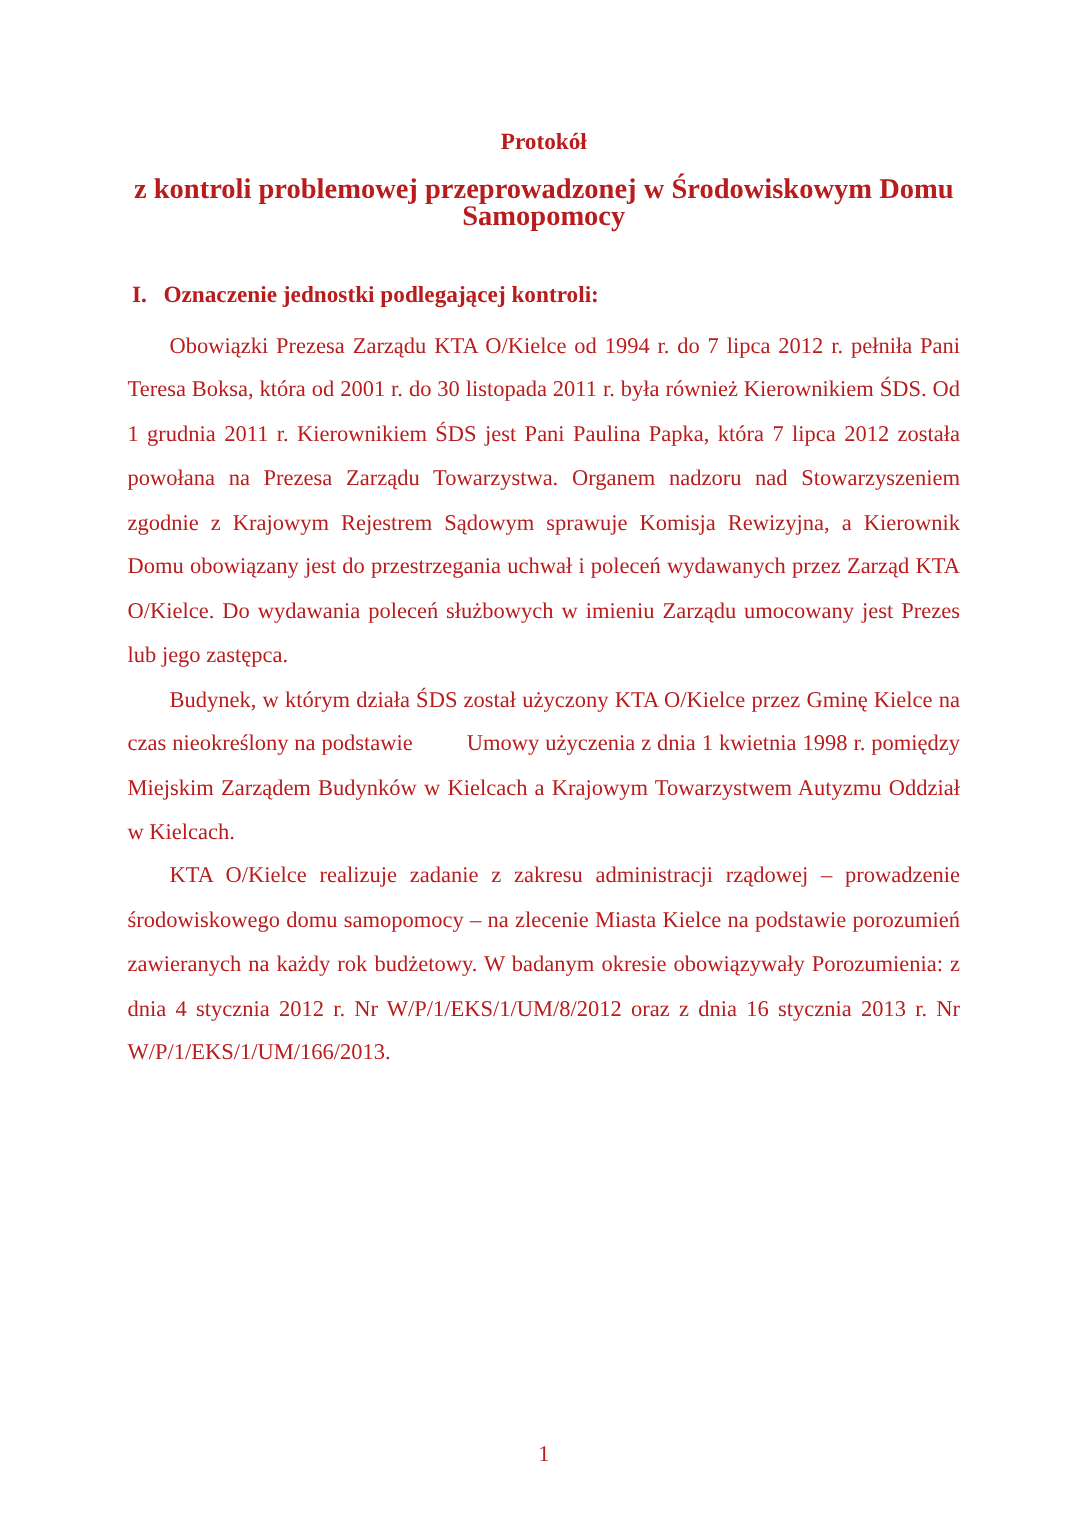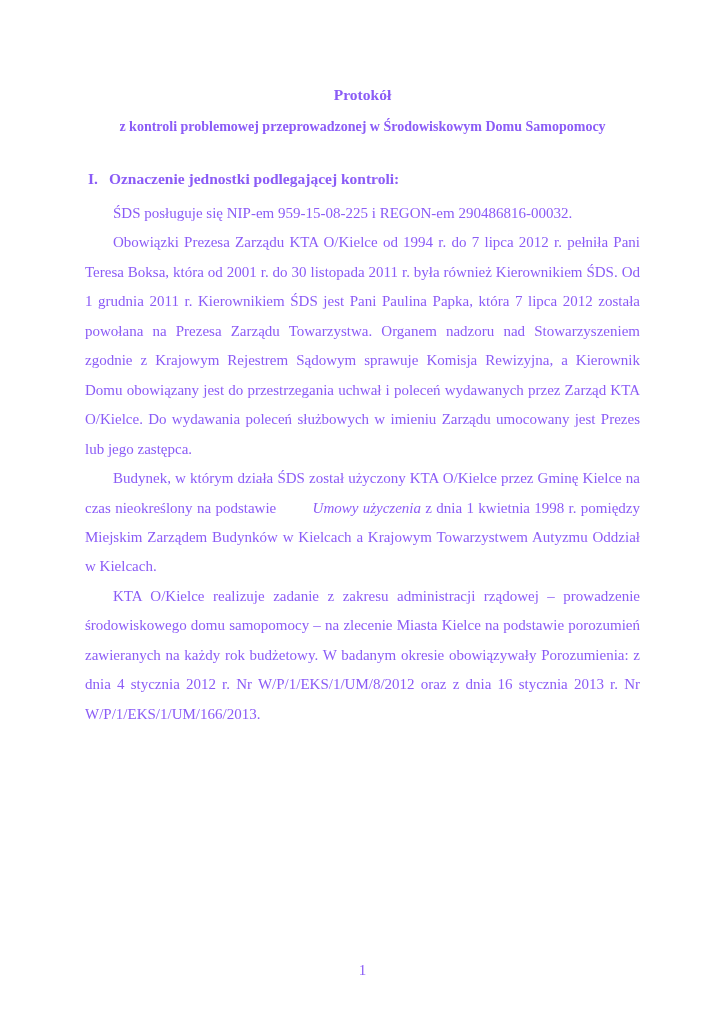--- a/index.html
+++ b/index.html
@@ -5,42 +5,42 @@
   html, body {
     margin: 0;
     padding: 0;
     background: #ffffff;
   }
   .page {
     position: relative;
     width: 725px;
     height: 1024px;
     background: #ffffff;
-    color: #8b5cf6;
+    color: #b91c1c;
     font-family: "Liberation Serif", "DejaVu Serif", serif;
     overflow: hidden;
     box-sizing: border-box;
   }
   .content {
     padding: 86px 85px 0 85px;
     box-sizing: border-box;
     width: 100%;
   }
   .doc-title {
     margin: 0;
     text-align: center;
     font-weight: bold;
     font-size: 15.5px;
     line-height: 18px;
   }
   .doc-subtitle {
     margin-top: 14px;
     text-align: center;
     font-weight: bold;
-    font-size: 14px;
+    font-size: 19px;
     line-height: 18px;
   }
   .section-heading {
     margin-top: 34px;
     padding-left: 3px;
     font-weight: bold;
     font-size: 15.5px;
     line-height: 18px;
   }
   .sec-num {
@@ -51,21 +51,20 @@
     margin-top: 11px;
     font-size: 15px;
     line-height: 29.45px;
     text-align: justify;
   }
   .para {
     margin: 0;
     text-indent: 28px;
   }
   .italic {
-    font-style: italic;
     margin-left: 32px;
   }
   .footer {
     position: absolute;
     top: 962px;
     left: 0;
     right: 0;
     text-align: center;
     font-size: 15px;
     line-height: 16px;
@@ -81,21 +80,20 @@
 
     <div class="doc-subtitle">
       <div>z kontroli problemowej przeprowadzonej w Środowiskowym Domu Samopomocy</div>
     </div>
 
     <div class="section-heading">
       <span class="sec-num">I.</span><span class="sec-title">Oznaczenie jednostki podlegającej kontroli:</span>
     </div>
 
     <div class="body-text">
-      <p class="para">ŚDS posługuje się NIP-em 959-15-08-225 i REGON-em 290486816-00032.</p>
       <p class="para">Obowiązki Prezesa Zarządu KTA O/Kielce od 1994 r. do 7 lipca 2012 r. pełniła Pani Teresa Boksa, która od 2001 r. do 30 listopada 2011 r. była również Kierownikiem ŚDS. Od 1 grudnia 2011 r. Kierownikiem ŚDS jest Pani Paulina Papka, która 7 lipca 2012 została powołana na Prezesa Zarządu Towarzystwa. Organem nadzoru nad Stowarzyszeniem zgodnie z Krajowym Rejestrem Sądowym sprawuje Komisja Rewizyjna, a Kierownik Domu obowiązany jest do przestrzegania uchwał i poleceń wydawanych przez Zarząd KTA O/Kielce. Do wydawania poleceń służbowych w imieniu Zarządu umocowany jest Prezes lub jego zastępca.</p>
       <p class="para"><span>Budynek, w którym działa ŚDS został użyczony KTA O/Kielce przez Gminę Kielce na czas nieokreślony na podstawie </span><span class="italic">Umowy użyczenia</span><span> z dnia 1 kwietnia 1998 r. pomiędzy Miejskim Zarządem Budynków w Kielcach a Krajowym Towarzystwem Autyzmu Oddział w Kielcach.</span></p>
       <p class="para">KTA O/Kielce realizuje zadanie z zakresu administracji rządowej – prowadzenie środowiskowego domu samopomocy – na zlecenie Miasta Kielce na podstawie porozumień zawieranych na każdy rok budżetowy. W badanym okresie obowiązywały Porozumienia: z dnia 4 stycznia 2012 r. Nr W/P/1/EKS/1/UM/8/2012 oraz z dnia 16 stycznia 2013 r. Nr W/P/1/EKS/1/UM/166/2013.</p>
     </div>
 
   </div>
 
   <div class="footer">1</div>
 </div>
 

